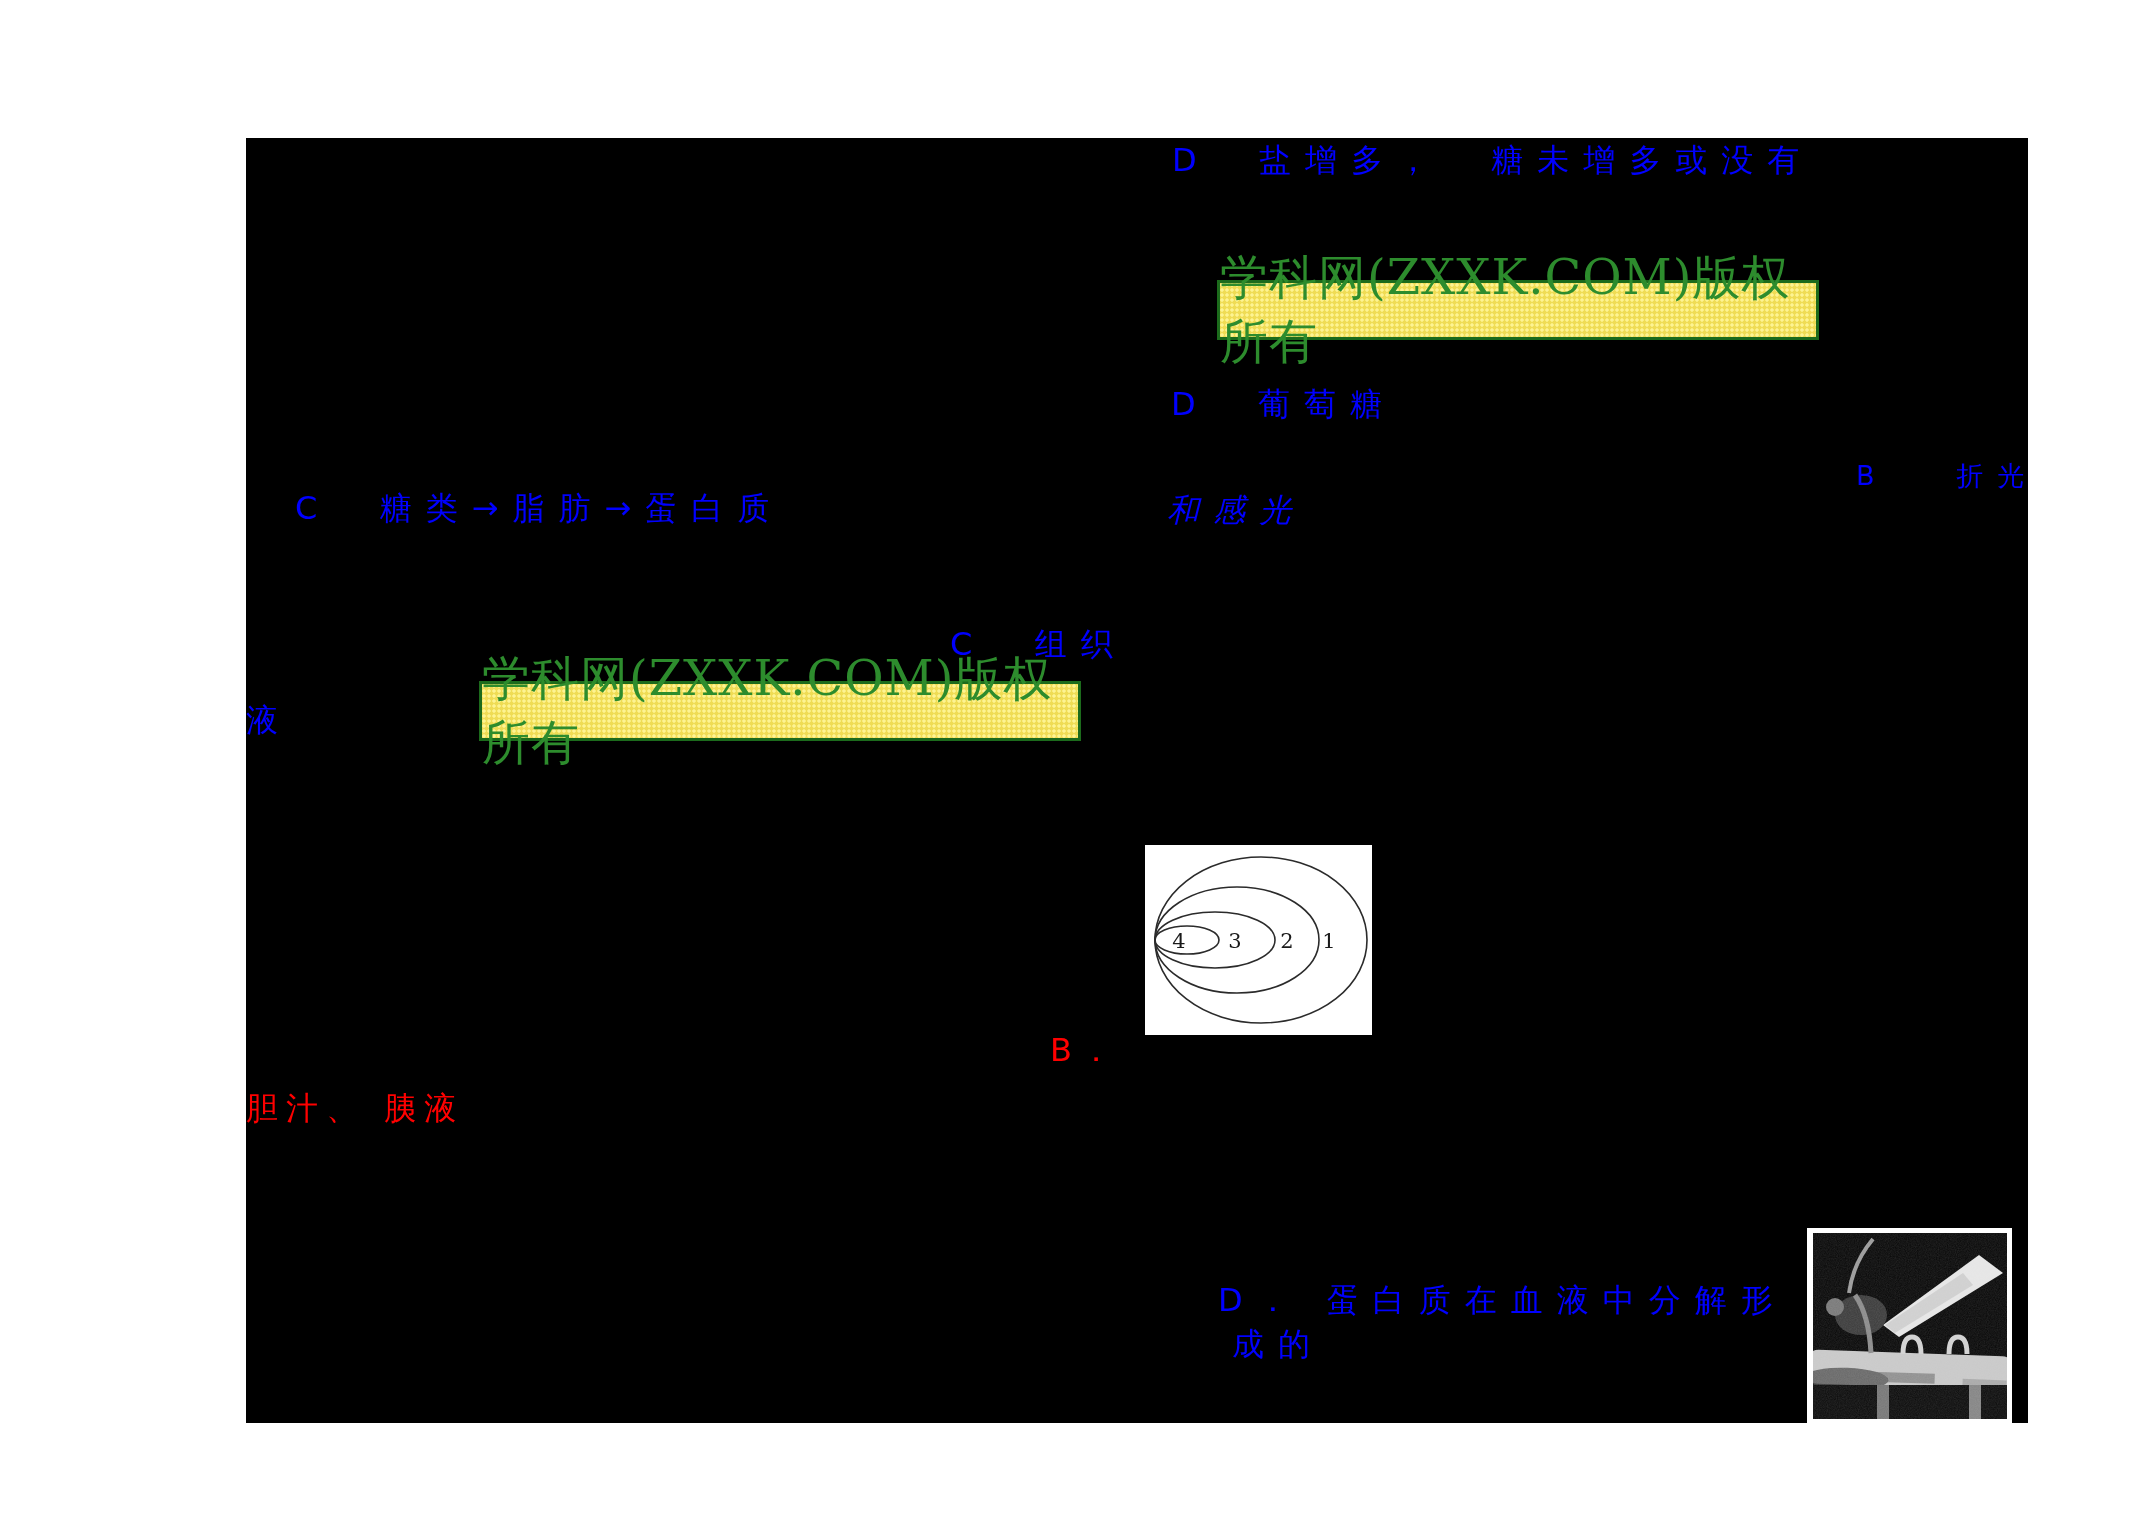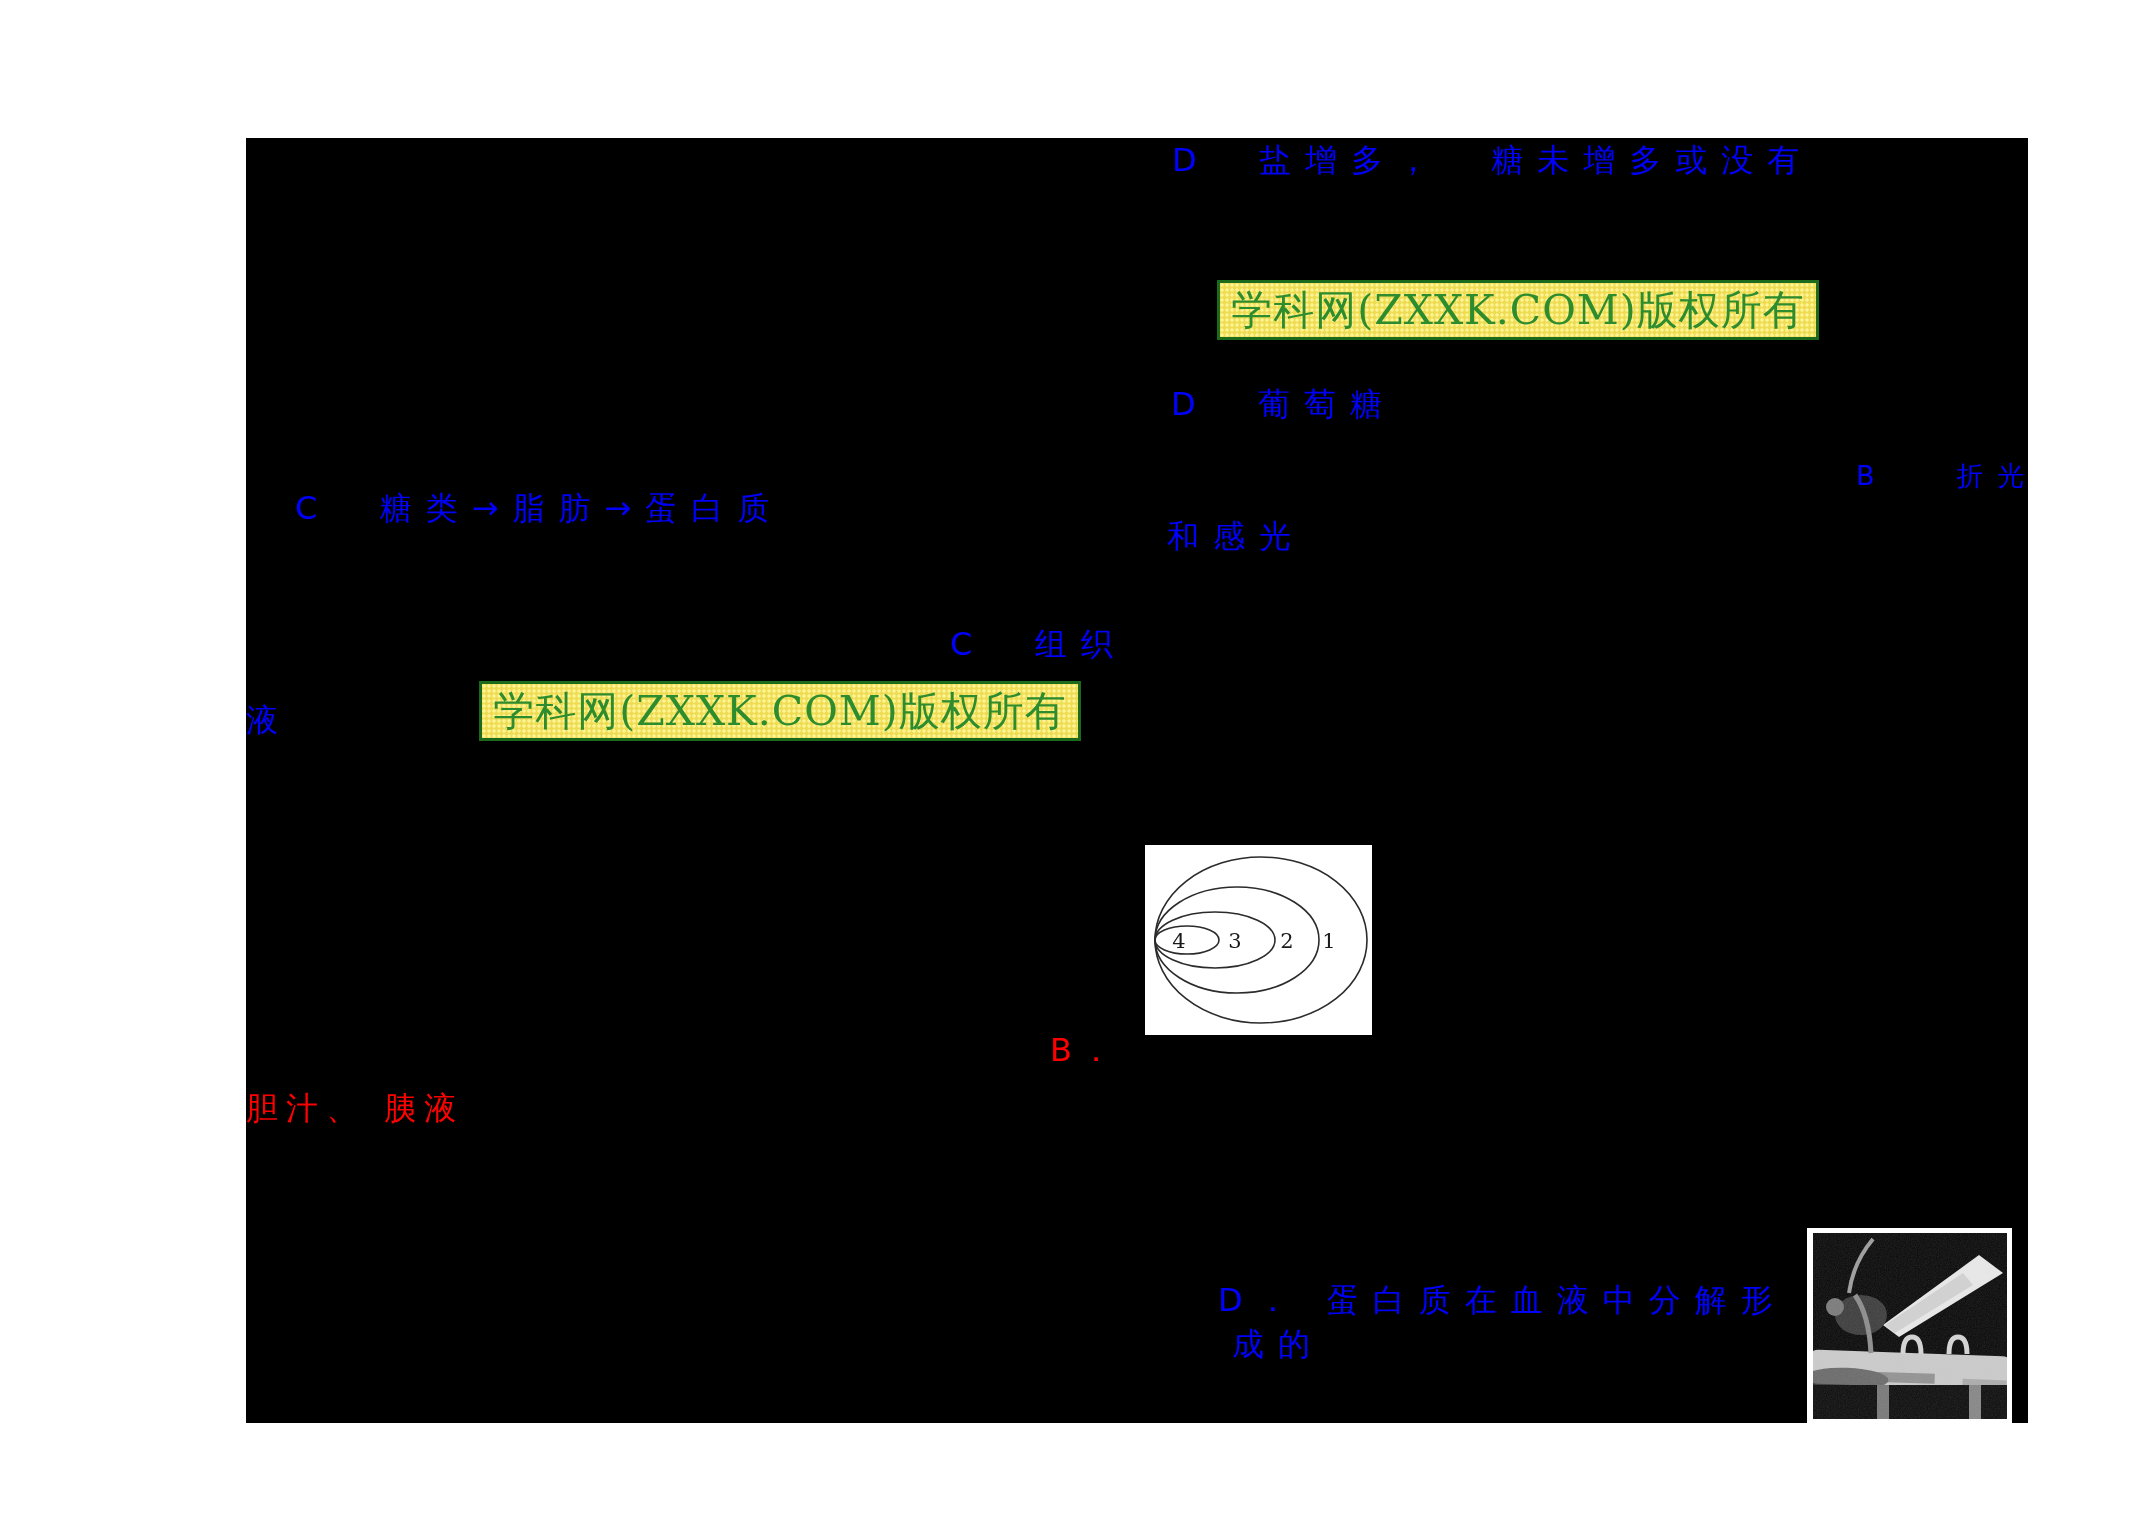--- a/index.html
+++ b/index.html
@@ -17,21 +17,21 @@
   .txt.red{color:#ff0000;}
   .txt.small{font-size:27px;}
   .txt.tight{letter-spacing:8px;}
   .wm{
     position:absolute;width:596px;height:54px;
     border:3px solid #1c6b1c;
     background-color:#efdc55;
     background-image:radial-gradient(circle at 2px 2px, #fdf392 35%, rgba(0,0,0,0) 42%);
     background-size:5px 5px;
     display:flex;align-items:center;justify-content:center;
-    font-family:"DejaVu Serif",serif;font-size:41px;letter-spacing:1px;color:#2d8c2d;
+    font-family:"DejaVu Serif",serif;font-size:48px;letter-spacing:1px;color:#2d8c2d;
   }
   .diagram{
     position:absolute;left:1145px;top:845px;width:227px;height:190px;background:#ffffff;
   }
   .diagram svg{display:block;width:100%;height:100%;}
   .photo-frame{
     position:absolute;left:1807px;top:1228px;width:205px;height:196px;background:#ffffff;
   }
   .photo{
     position:absolute;left:6px;top:5px;width:194px;height:186px;background:#000000;
@@ -48,21 +48,21 @@
   <div class="txt" style="left:1172px;top:144px;">D  盐增多，  糖未增多或没有</div>
 
   <div class="wm" style="left:1217px;top:280px;">
     <span>学科网(ZXXK.COM)版权所有</span>
   </div>
 
   <div class="txt" style="left:1171px;top:388px;">D  葡萄糖</div>
 
   <div class="txt small" style="left:1856px;top:460px;">B   折光</div>
 
-  <div class="txt" style="left:1167px;top:520px;">和感光</div>
+  <div class="txt" style="left:1167px;top:494px;font-style:italic;">和感光</div>
 
   <div class="txt" style="left:295px;top:492px;">C  糖类→脂肪→蛋白质</div>
 
   <div class="txt" style="left:950px;top:628px;">C  组织</div>
 
   <div class="wm" style="left:479px;top:681px;">
     <span>学科网(ZXXK.COM)版权所有</span>
   </div>
 
   <div class="txt" style="left:246px;top:704px;">液</div>

